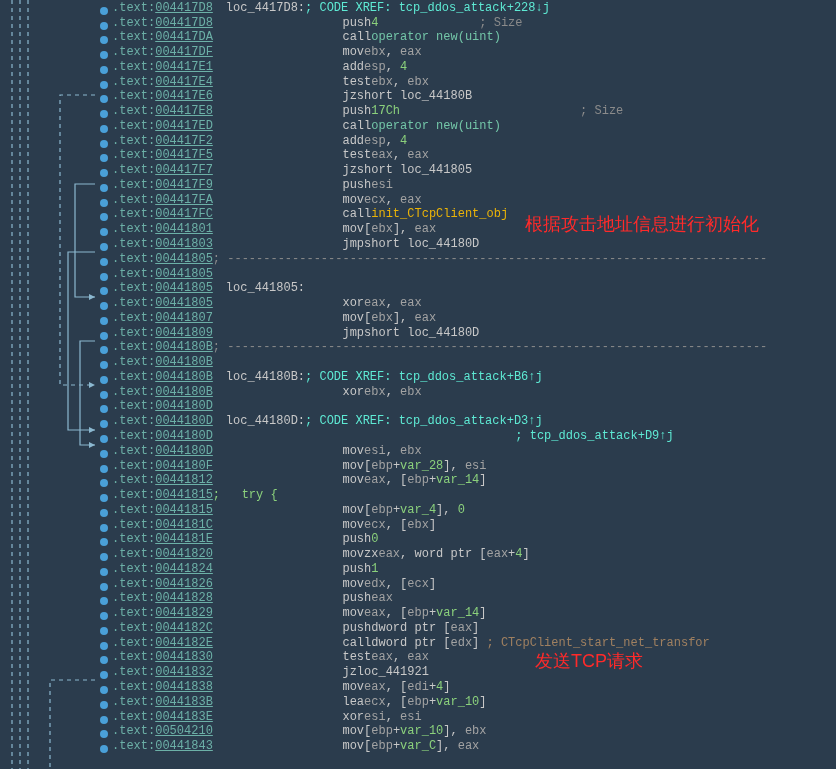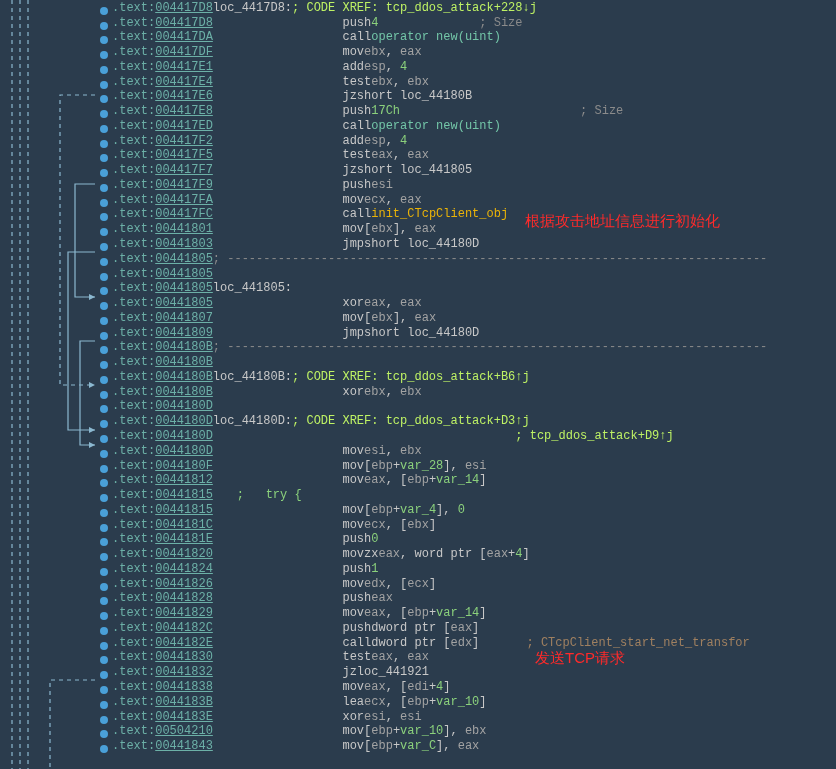--- a/index.html
+++ b/index.html
@@ -36,35 +36,35 @@
   .dot {
     width: 8px;
     height: 8px;
     border-radius: 50%;
     background: #4aa0d8;
     margin-right: 4px;
     flex-shrink: 0;
   }
   .seg { color: #6cb0a7; }
   .addr { color: #6cb0a7; text-decoration: underline; }
-  .label-def { color: #c8c8c8; }
+  .label-def { color: #c8c8c8; margin-left: 13px; }
   .mnem { color: #c8c8c8; }
   .reg { color: #a3a3a3; }
   .num { color: #8bd17c; }
   .funccall { color: #73c6a8; }
   .highlight { color: #eab308; }
   .cmt { color: #8b8b8b; margin-top: 12px; }
-  .cmt-green { color: #8bd17c; margin-left: 24px; }
-  .cmt-brown { color: #a08060; margin-left: 40px; }
-  .xref { color: #bef264; }
+  .cmt-green { color: #8bd17c; }
+  .cmt-brown { color: #a08060; }
+  .xref { color: #5eead4; }
   .anno-red {
     position: absolute;
     color: #ff2a2a;
     font-family: 'Microsoft YaHei', sans-serif;
-    font-size: 15px;
+    font-size: 18px;
     font-weight: 500;
     z-index: 5;
   }
   .dash-separator { color: #8b8b8b; }
 </style>
 </head>
 <body>
 
 <svg class="arrows-layer" viewBox="0 0 100 769" preserveAspectRatio="none">
 

